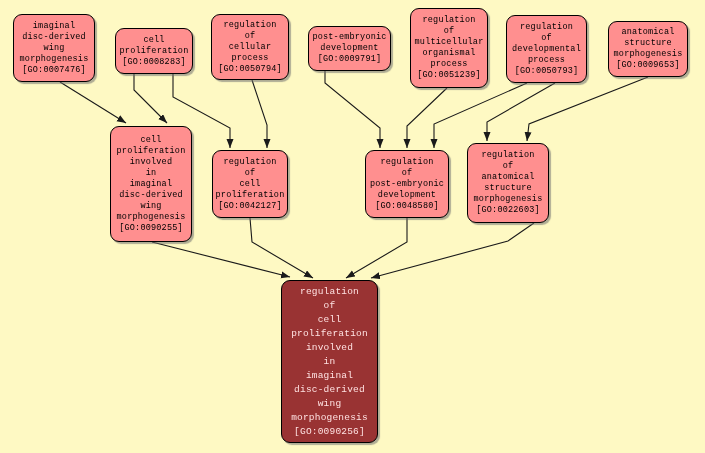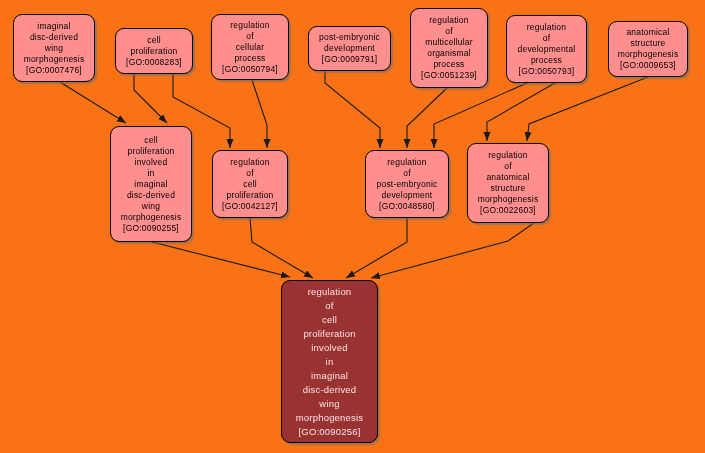--- a/index.html
+++ b/index.html
@@ -1,19 +1,19 @@
 <!DOCTYPE html>
 <html><head>
 <meta charset="utf-8">
 <style>
   html,body { margin:0; padding:0; background:#ffffff; }
   #canvas {
     position:relative; width:705px; height:453px;
-    background:#f97316; overflow:hidden;
-    font-family:Liberation Sans, sans-serif;
+    background:#fef9c3; overflow:hidden;
+    font-family:Liberation Mono, monospace;
   }
   #edge-layer { position:absolute; left:0; top:0; width:705px; height:453px; pointer-events:none; }
   .node {
     position:absolute; box-sizing:border-box;
     background:#ff8f8f; color:#000000;
     border:1px solid #000000; border-radius:9px;
     box-shadow:2px 2px 1px rgba(110,110,110,0.55);
     display:flex; align-items:center; justify-content:center;
     text-align:center; white-space:pre-line;
     font-size:8.5px; line-height:11px; letter-spacing:0.2px;

